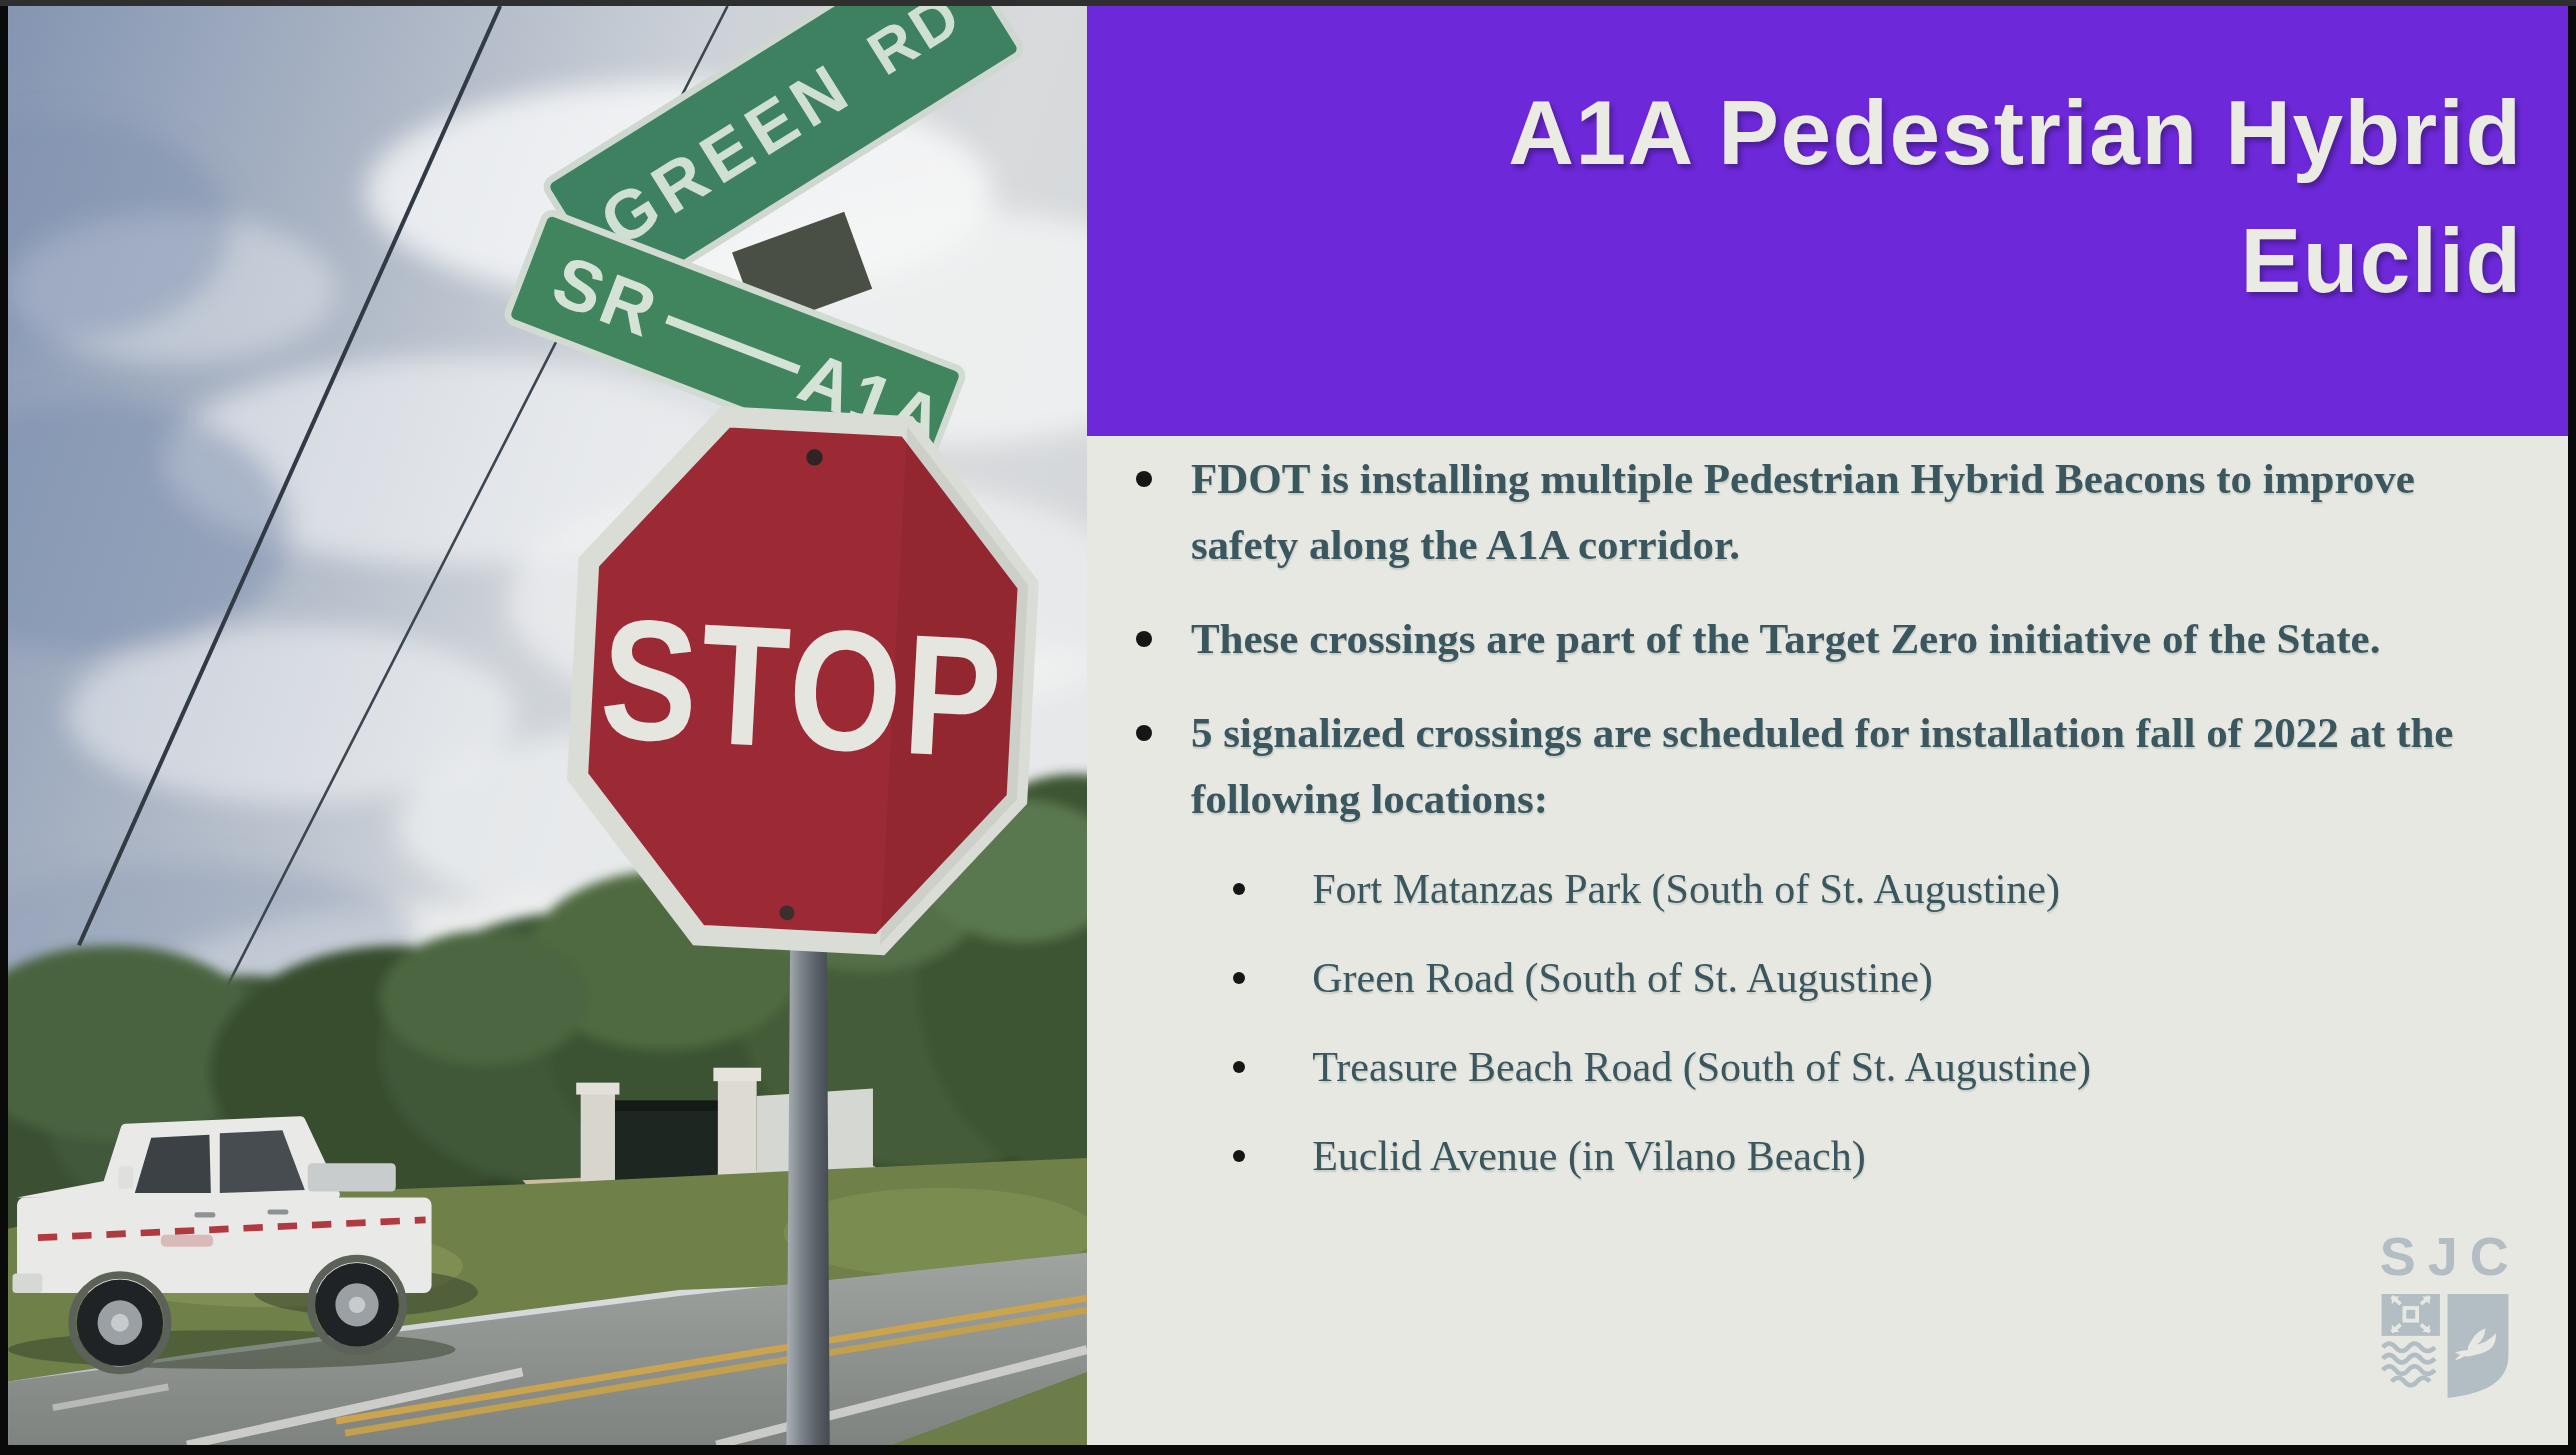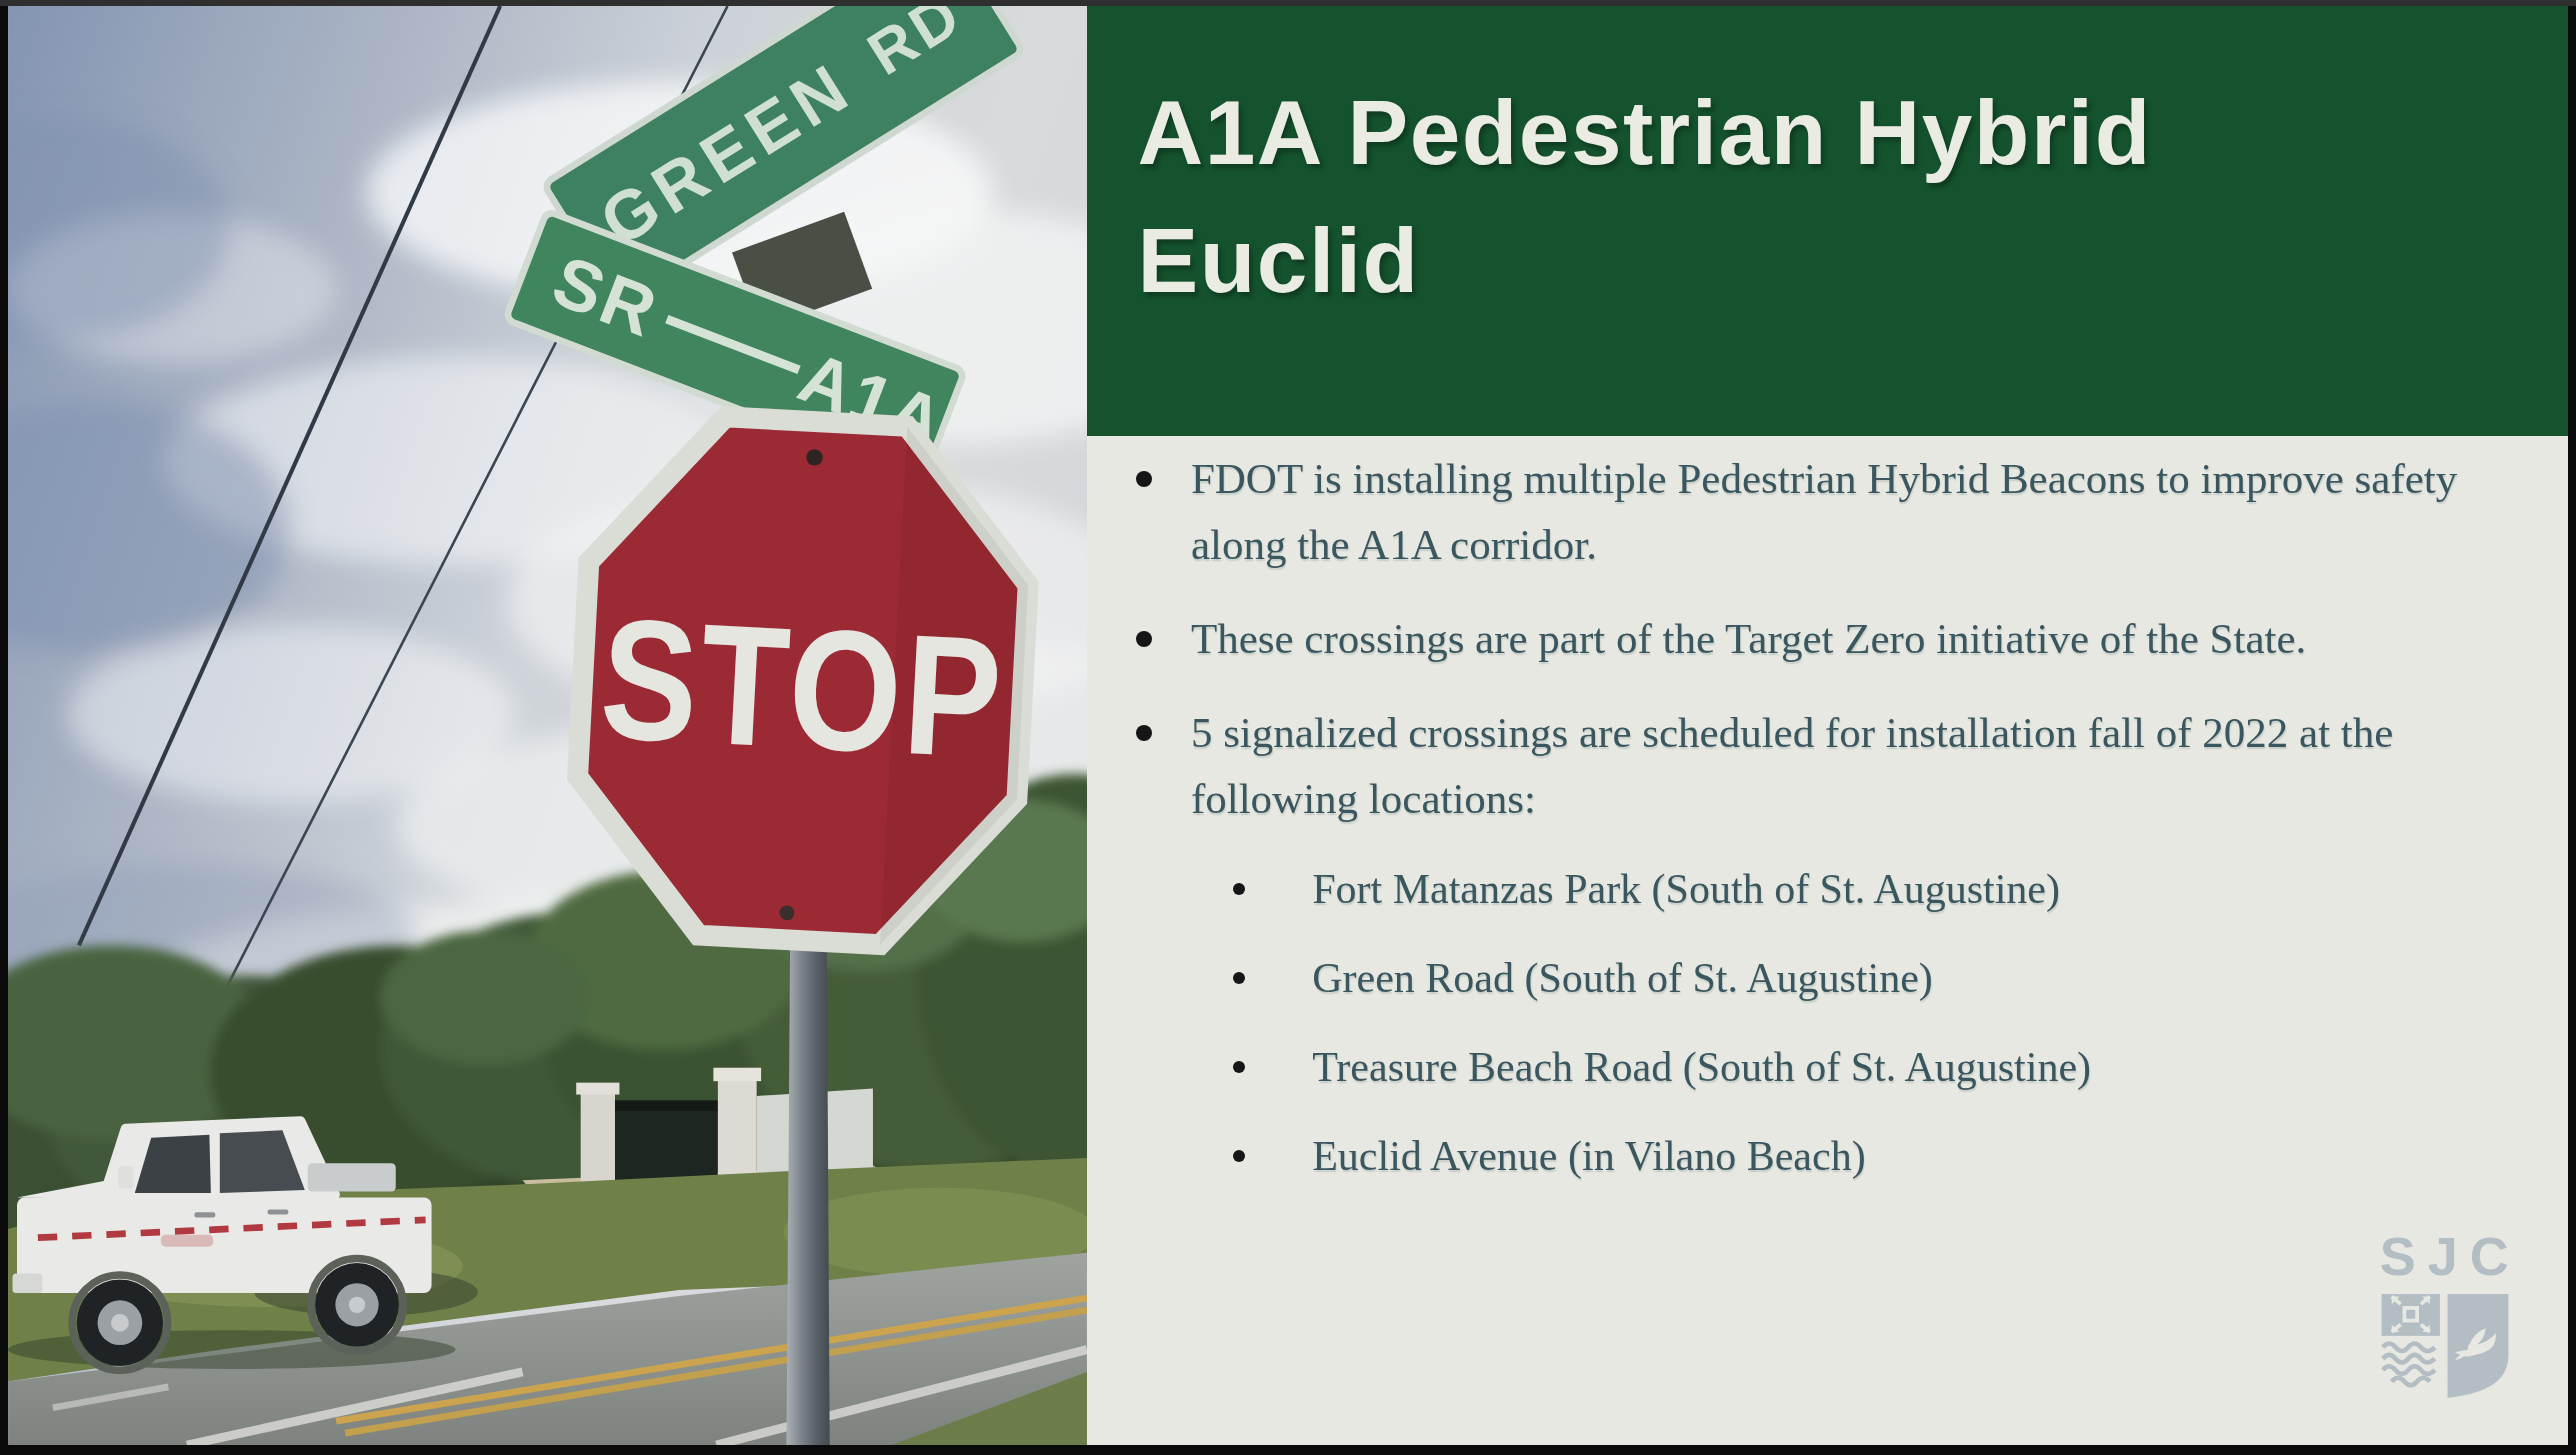--- a/index.html
+++ b/index.html
@@ -2,24 +2,24 @@
 <html style="font-size:12px"><head>
 <meta charset="utf-8">
 <style>
   html,body{margin:0;padding:0;background:#0a0a0a;width:2576px;height:1456px;overflow:hidden;}
   *{box-sizing:border-box;}
   .topbar{position:absolute;left:0;top:0;width:2576px;height:6px;background:#2f2f2f;}
   .frame{position:absolute;left:7.5px;top:6px;width:2560px;height:1439px;display:flex;background:#000;}
   .photo{position:relative;width:1079px;height:1439px;flex:0 0 auto;overflow:hidden;background:#b8c0cb;}
   .photo svg{display:block;width:1079px;height:1439px;}
   .slide{position:relative;width:1481px;height:1439px;background:#E7E8E1;font-family:"Liberation Serif",serif;overflow:hidden;}
-  .slide-header{width:100%;height:430px;background:#14532d;padding:63px 45px 0 51px;}
+  .slide-header{width:100%;height:430px;background:#6d28d9;padding:63px 45px 0 51px;text-align:right;}
   .title-line{font-family:"Liberation Sans",sans-serif;font-weight:700;font-size:91px;line-height:128px;color:#EAEBE2;letter-spacing:1.5px;text-shadow:3px 3.7px 5.2px rgba(0,0,0,0.30);}
   .slide-body{padding:10.4px 60px 0 0;color:#3A565F;}
-  .bullet-row{display:flex;align-items:flex-start;margin:0 0 28px 0;}
+  .bullet-row{display:flex;align-items:flex-start;margin:0 0 28px 0;font-weight:bold;}
   .bullet-dot{flex:0 0 auto;width:16.4px;height:16.4px;border-radius:50%;background:#161616;margin:24.6px 0 0 49px;}
   .bullet-text{margin-left:39px;max-width:1282px;font-size:43px;line-height:66px;text-shadow:0.7px 1.5px 1.5px rgba(40,70,80,0.18);}
   .sub-list{margin-top:25px;}
   .sub-row{display:flex;align-items:flex-start;margin:0 0 31px 0;gap:25px;}
   .sub-dot{flex:0 0 auto;width:12.7px;height:12.7px;border-radius:50%;background:#161616;margin:22.4px 0 0 146px;}
   .sub-text{margin-left:42px;font-size:42px;line-height:58px;text-shadow:0.7px 1.5px 1.5px rgba(40,70,80,0.18);}
   .logo{position:absolute;right:37px;bottom:47px;width:171px;text-align:center;}
   .logo-text{font-family:"Liberation Sans",sans-serif;font-weight:700;font-size:54px;letter-spacing:12px;color:#B2BEC3;margin-bottom:7.5px;padding-left:10.4px;}
   .logo svg{display:block;margin:0 auto;}
 </style>

